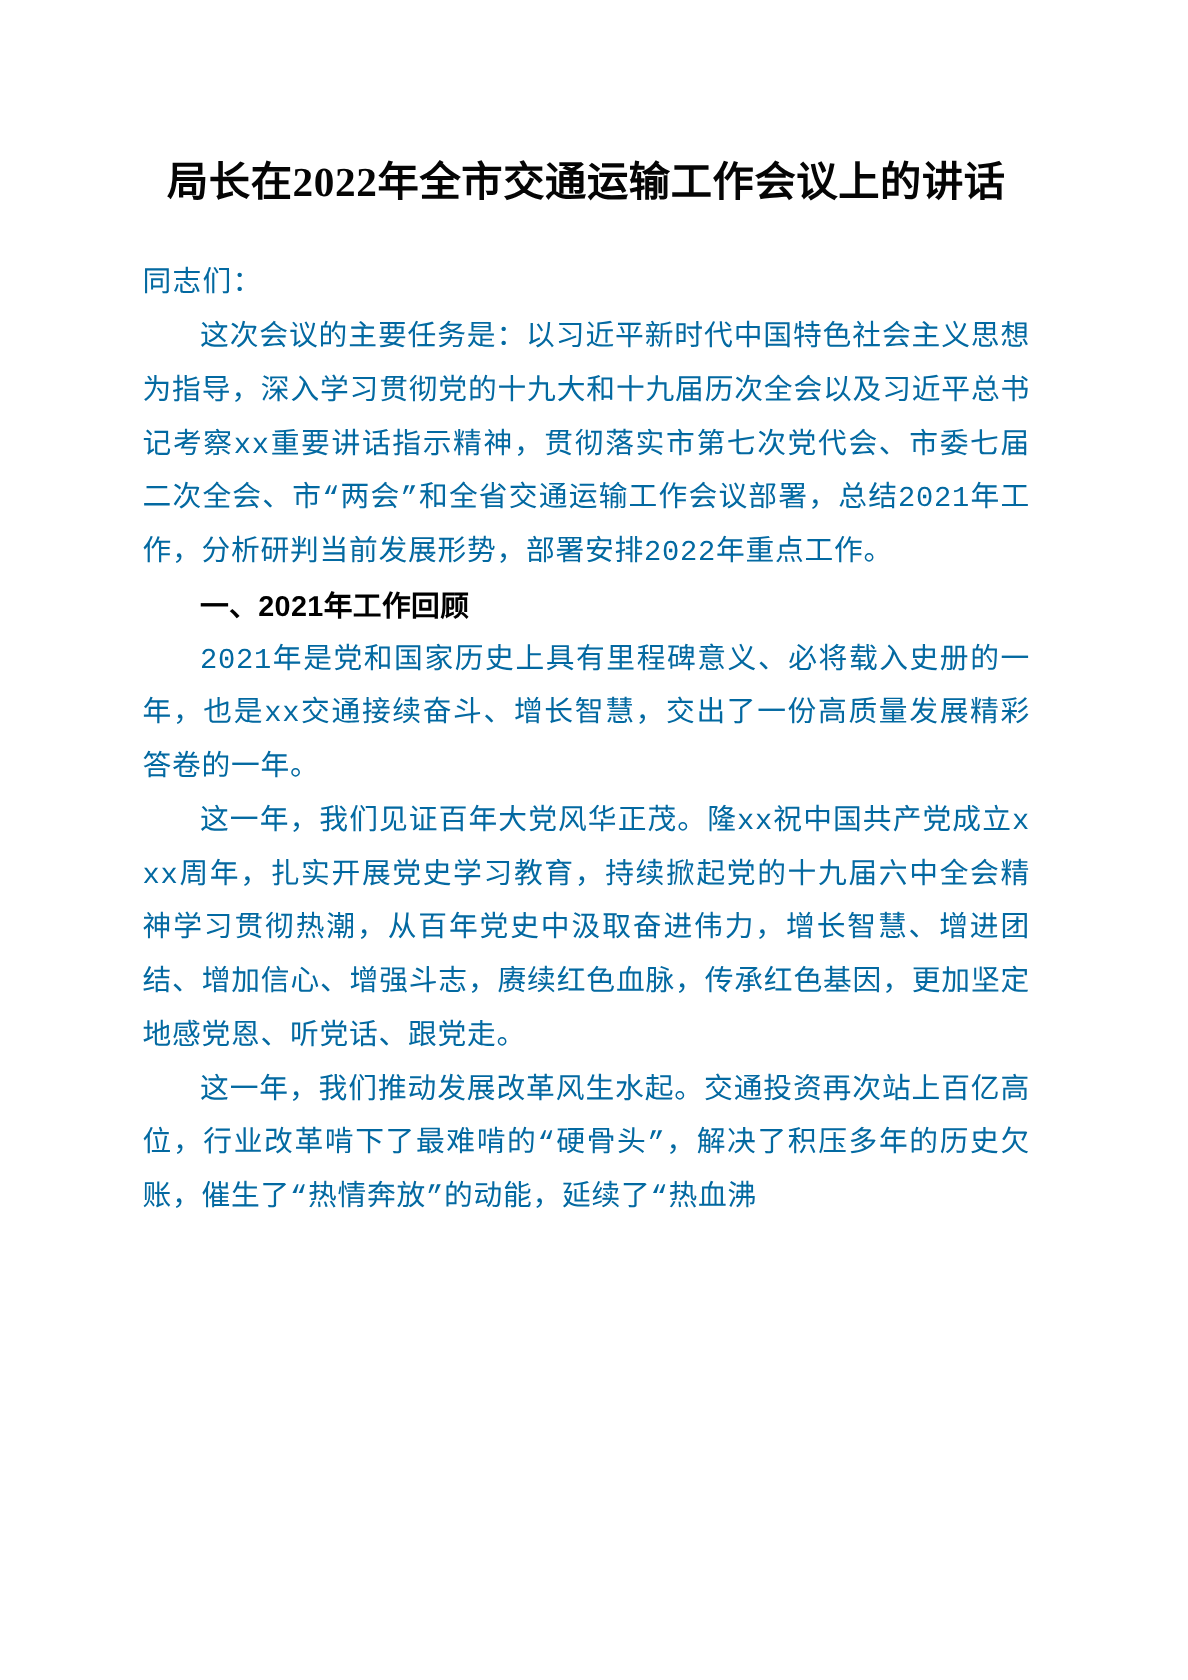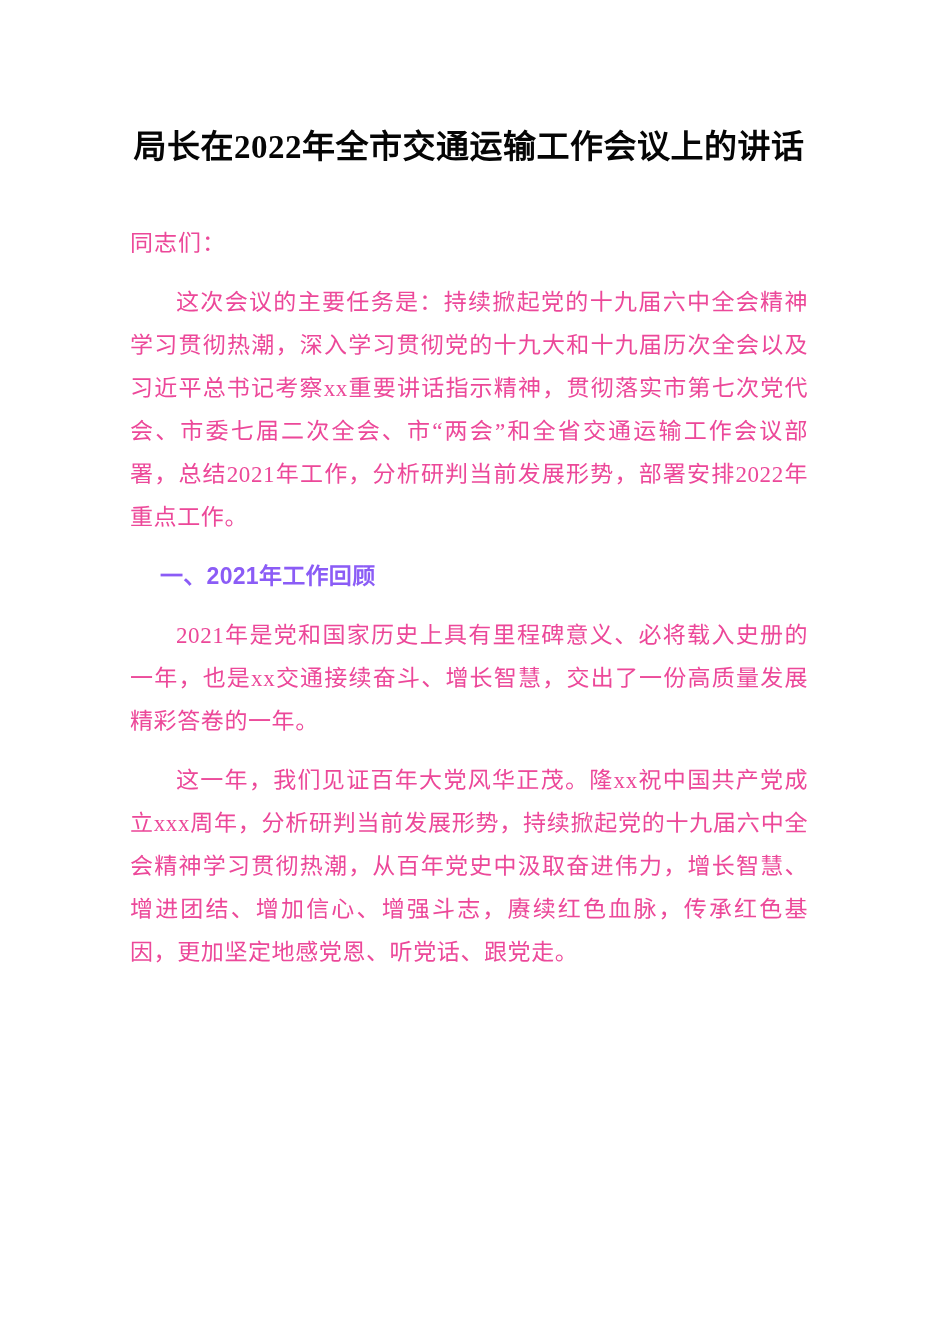--- a/index.html
+++ b/index.html
@@ -50,34 +50,34 @@
 
   
   .section-heading {
     font-family: "Liberation Sans", "DejaVu Sans", sans-serif;
     font-weight: bold;
     font-size: 23px;
     line-height: 43px;
     margin: 0;
     text-indent: 46px;
     letter-spacing: 0.3px;
-    color: #8b5cf6;
+    color: #000000;
   }
 
   
   .para {
-    font-family: Liberation Serif, serif;
+    font-family: Liberation Mono, monospace;
     font-size: 23px;
     line-height: 43px;
-    margin: 16px;
+    margin: 0;
     text-align: justify;
     text-justify: inter-ideograph;
     text-indent: 46px;
     letter-spacing: 0.6px;
-    color: #ec4899;
+    color: #0369a1;
     word-break: break-all;
   }
   .para.salutation {
     text-indent: 0;
     letter-spacing: 1px;
   }
 
   
   .gap-after-title { height: 36px; }
 
@@ -92,24 +92,25 @@
 
 <div id="page">
   <div id="doc-body">
 
     <h1 class="doc-title">局长在2022年全市交通运输工作会议上的讲话</h1>
 
     <div class="gap-after-title"></div>
 
     <p class="para salutation">同志们：</p>
 
-    <p class="para">这次会议的主要任务是：持续掀起党的十九届六中全会精神学习贯彻热潮，深入学习贯彻党的十九大和十九届历次全会以及习近平总书记考察xx重要讲话指示精神，贯彻落实市第七次党代会、市委七届二次全会、市“两会”和全省交通运输工作会议部署，总结2021年工作，分析研判当前发展形势，部署安排2022年重点工作。</p>
+    <p class="para">这次会议的主要任务是：以习近平新时代中国特色社会主义思想为指导，深入学习贯彻党的十九大和十九届历次全会以及习近平总书记考察xx重要讲话指示精神，贯彻落实市第七次党代会、市委七届二次全会、市“两会”和全省交通运输工作会议部署，总结2021年工作，分析研判当前发展形势，部署安排2022年重点工作。</p>
 
 
     <h2 class="section-heading">一、2021年工作回顾</h2>
 
     <p class="para">2021年是党和国家历史上具有里程碑意义、必将载入史册的一年，也是xx交通接续奋斗、增长智慧，交出了一份高质量发展精彩答卷的一年。</p>
 
-    <p class="para">这一年，我们见证百年大党风华正茂。隆xx祝中国共产党成立xxx周年，分析研判当前发展形势，持续掀起党的十九届六中全会精神学习贯彻热潮，从百年党史中汲取奋进伟力，增长智慧、增进团结、增加信心、增强斗志，赓续红色血脉，传承红色基因，更加坚定地感党恩、听党话、跟党走。</p>
+    <p class="para">这一年，我们见证百年大党风华正茂。隆xx祝中国共产党成立xxx周年，扎实开展党史学习教育，持续掀起党的十九届六中全会精神学习贯彻热潮，从百年党史中汲取奋进伟力，增长智慧、增进团结、增加信心、增强斗志，赓续红色血脉，传承红色基因，更加坚定地感党恩、听党话、跟党走。</p>
 
+    <p class="para clipped">这一年，我们推动发展改革风生水起。交通投资再次站上百亿高位，行业改革啃下了最难啃的“硬骨头”，解决了积压多年的历史欠账，催生了“热情奔放”的动能，延续了“热血沸</p>
 
   </div>
 </div>
 
 </body></html>

